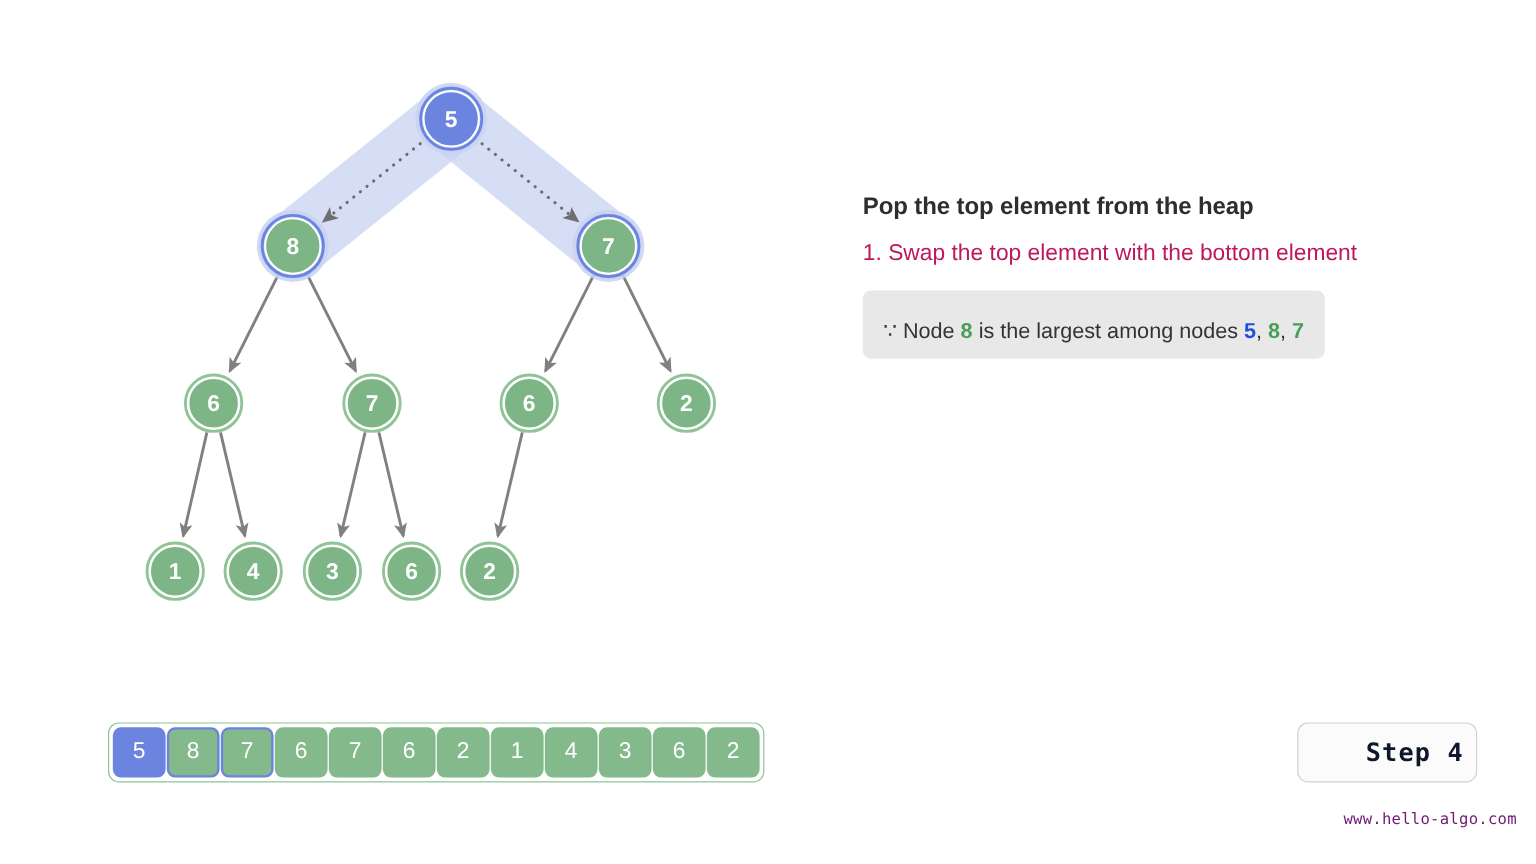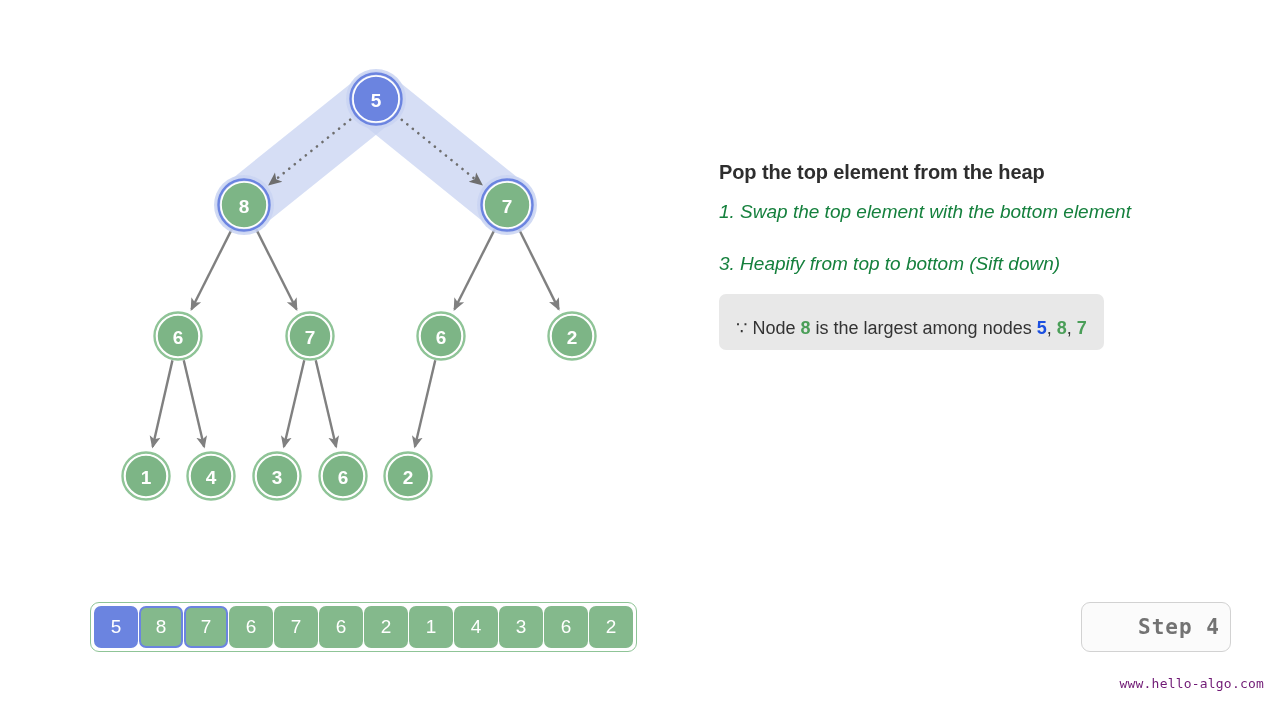--- a/index.html
+++ b/index.html
@@ -46,25 +46,24 @@
   #panel-title {
     font-size: 20px;
     font-weight: bold;
     color: #2e2e2e;
     letter-spacing: -0.1px;
     margin: 0 0 16px 0;
     line-height: 1.2;
   }
   .step-line {
     font-size: 19px;
-    color: #15803d;
+    color: #be185d;
     margin: 0 0 28px 0;
     line-height: 1.25;
     white-space: nowrap;
-    font-style: italic;
   }
   .step-line:last-of-type { margin-bottom: 18px; }
 
   #reason-box {
     display: inline-block;
     background: #e8e8e8;
     border-radius: 7px;
     padding: 25px 17px 12px 17px;
     font-size: 18px;
     color: #333333;
@@ -122,21 +121,21 @@
     box-sizing: border-box;
     border: 1px solid #d2d2d2;
     border-radius: 9px;
     background: #fbfbfb;
     display: flex;
     align-items: center;
     justify-content: center;
     font-family: "DejaVu Sans Mono", monospace;
     font-size: 21px;
     font-weight: bold;
-    color: #737373;
+    color: #0f172a;
     letter-spacing: 1px;
     padding-left: 46px;
   }
   #watermark {
     position: absolute;
     right: 16px;
     top: 676px;
     font-family: "DejaVu Sans Mono", monospace;
     font-size: 13px;
     color: #701a75;
@@ -239,21 +238,20 @@
         <circle cx="408" cy="476" r="21" fill="#7db586" stroke="#ffffff" stroke-width="1.6"></circle>
         <text x="408" y="477" class="node-label">2</text>
       </g>
     </g>
 </svg>
 
 <div id="info-panel">
   <div id="panel-title">Pop the top element from the heap</div>
 
   <p class="step-line">1. Swap the top element with the bottom element</p>
-  <p class="step-line">3. Heapify from top to bottom (Sift down)</p>
 
   <div id="reason-box">
     <span class="because">∵</span>
     <span>Node</span>
     <span class="hl-green">8</span>
     <span>is the largest among nodes</span>
     <span class="hl-blue">5</span><span>, </span><span class="hl-green">8</span><span>, </span><span class="hl-green">7</span>
   </div>
 </div>
 

